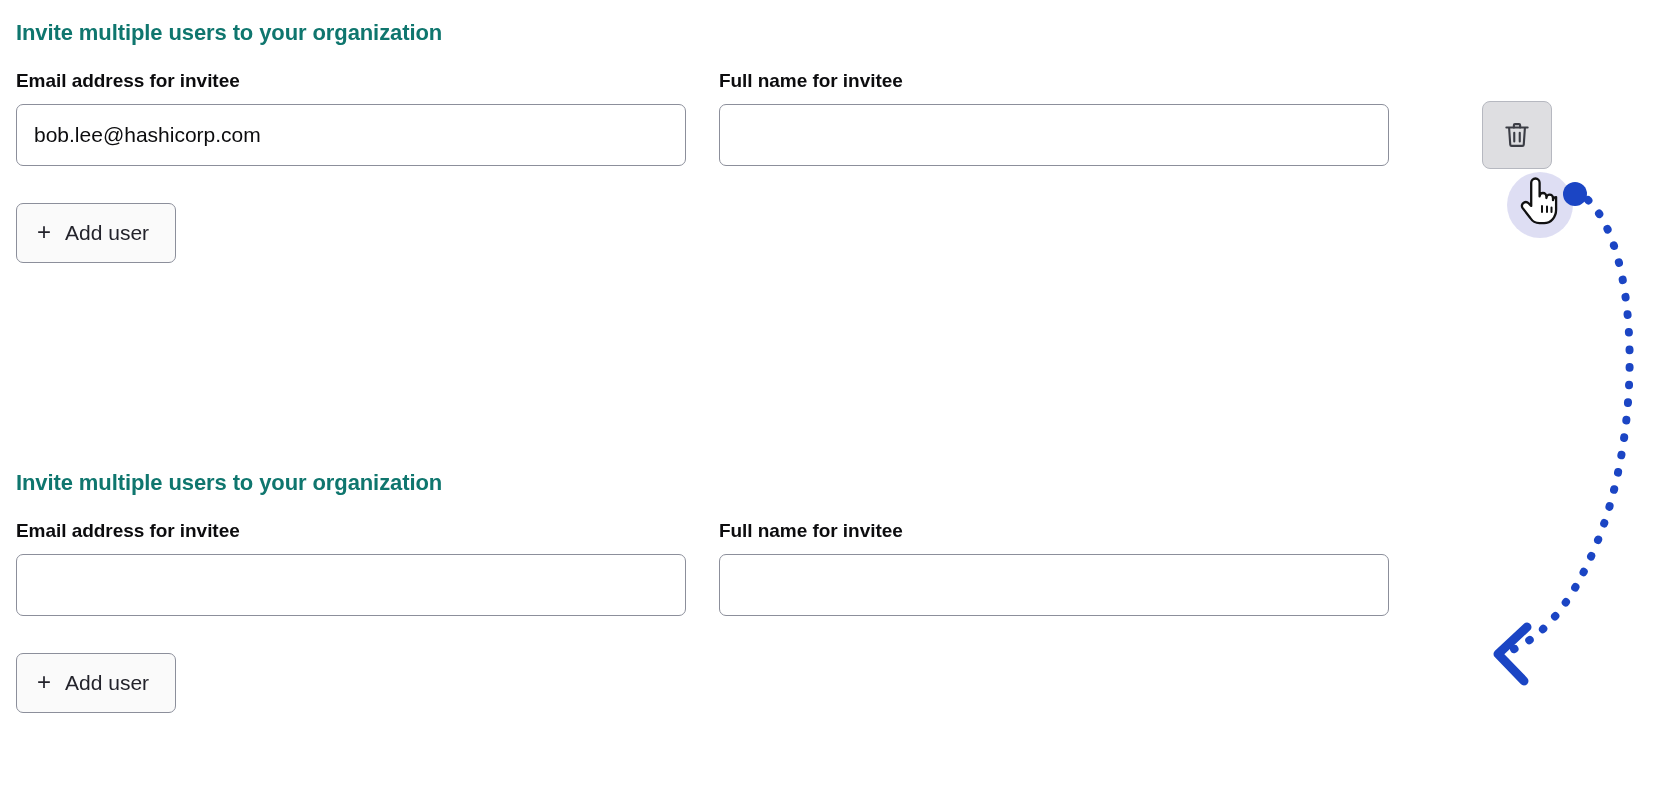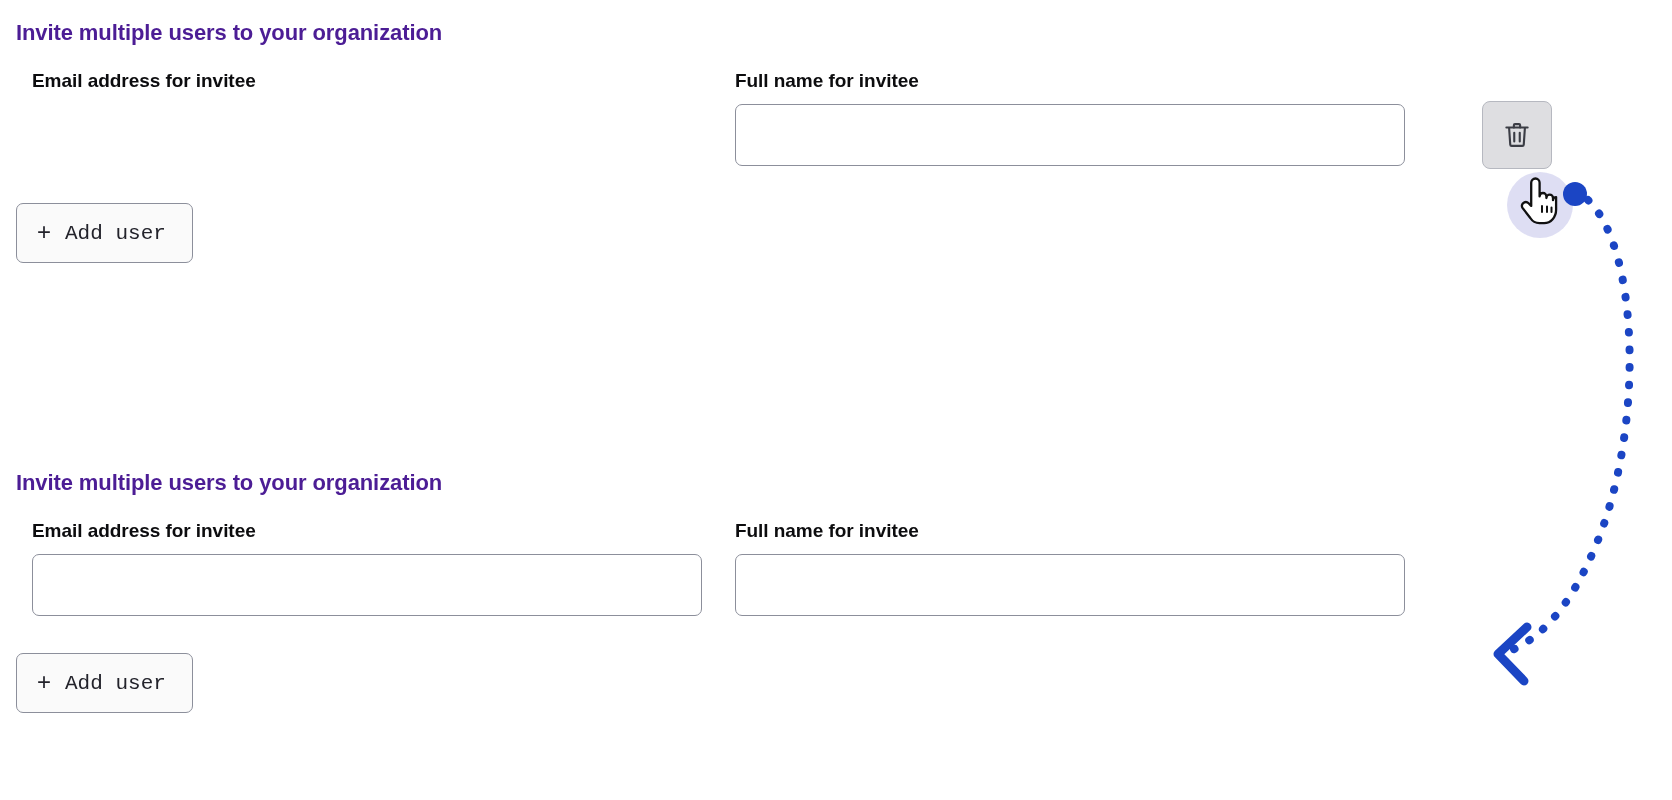--- a/index.html
+++ b/index.html
@@ -28,36 +28,35 @@
   #section-1 { top: 0px; }
   #section-2 { top: 450px; }
 
   .section-title {
     position: absolute;
     left: 16px;
     top: 20px;
     font-size: 22px;
     font-weight: bold;
     letter-spacing: -0.1px;
-    color: #4c1d95;
+    color: #0f766e;
     white-space: nowrap;
   }
 
   .field-row {
     position: absolute;
     left: 0;
     top: 70px;
     width: 1672px;
     height: 120px;
   }
 
   .field {
     position: absolute;
     top: 0;
-    margin-left: 16px;
   }
   .field-email  { left: 16px;  width: 670px; }
   .field-name   { left: 719px; width: 670px; }
 
   .field-label {
     font-size: 19px;
     font-weight: bold;
     letter-spacing: -0.05px;
     color: #0c0c0e;
     margin: 0 0 12px 0;
@@ -117,21 +116,21 @@
     color: #23232b;
   }
   .add-user-button .plus-glyph {
     font-size: 24px;
     line-height: 1;
     font-weight: 400;
     color: #23232b;
     display: inline-block;
     transform: translateY(-1px);
   }
-  .add-user-label { white-space: nowrap; font-family: Liberation Mono, monospace; }
+  .add-user-label { white-space: nowrap; }
 
   
   #annotation-layer {
     position: absolute;
     left: 0;
     top: 0;
     width: 1672px;
     height: 800px;
     pointer-events: none;
   }
@@ -157,20 +156,21 @@
 <body>
 
 <div class="section" id="section-1">
 
   <div class="section-title">Invite multiple users to your organization</div>
 
   <div class="field-row">
 
     <div class="field field-email">
       <label class="field-label">Email address for invitee</label>
+      <input class="text-input" type="text" value="bob.lee@hashicorp.com" style="">
     </div>
 
     <div class="field field-name">
       <label class="field-label">Full name for invitee</label>
       <input class="text-input" type="text" value="" style="">
     </div>
 
     <button class="trash-button" aria-label="Delete invitee row">
       <span>
         <svg width="30" height="30" viewBox="0 0 24 24" fill="none" stroke="#3b3d45" stroke-width="1.7" stroke-linecap="round" stroke-linejoin="round">

